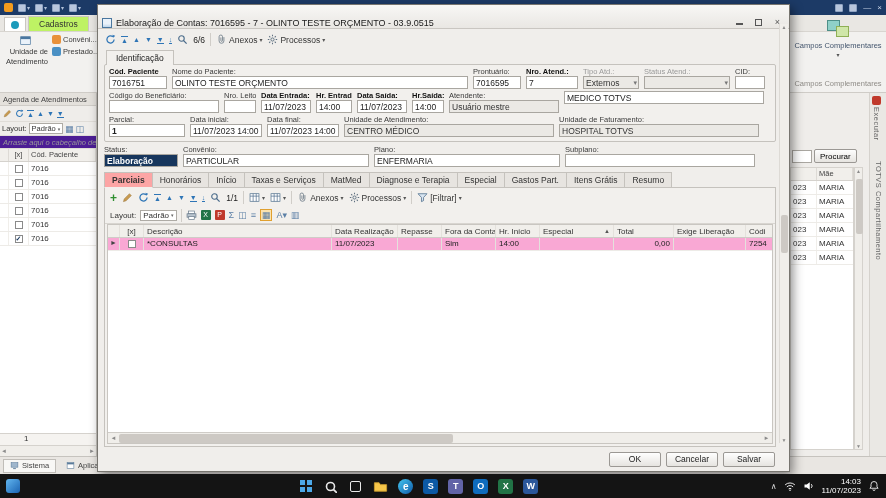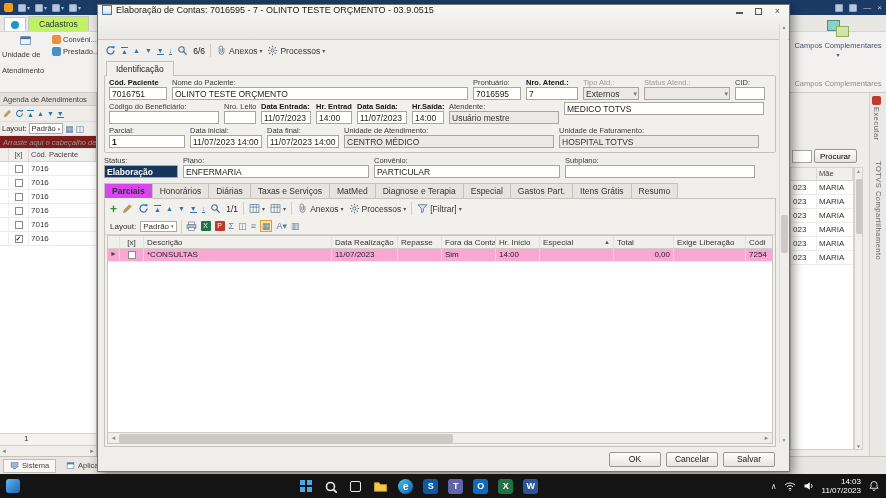--- a/index.html
+++ b/index.html
@@ -15,40 +15,40 @@
   .tb-car{color:#AFC0D8;font-size:6px}
   .tb-right{margin-left:auto;display:flex;gap:6px;align-items:center;color:#C9D4E6;font-size:8px}
 
   
   .ribbon{position:absolute;top:15px;left:0;right:0;height:78px;background:#F2F1EF;border-bottom:1px solid #CFCCC7;z-index:1}
   .rtabs{height:17px;background:#E9E7E3;border-bottom:1px solid #D8D5D0;display:flex;align-items:flex-end;padding-left:4px;gap:2px}
   .rtab-logo{width:22px;height:14px;background:#fff;border:1px solid #C9C6C1;border-bottom:none;display:flex;align-items:center;justify-content:center}
   .rtab-logo i{width:8px;height:8px;background:#1C9ABA;border-radius:50%;display:block}
   .rtab{font-size:8.5px;padding:2px 10px;background:#bef264;border:1px solid #C9C6C1;border-bottom:none;color:#333}
   .rbody{display:flex;gap:4px;padding:3px 2px;align-items:flex-start}
-  .rbig{width:46px;text-align:left;font-size:7.5px;color:#3a3a3a;line-height:16px}
+  .rbig{width:46px;text-align:right;font-size:7.5px;color:#3a3a3a;line-height:10px}
   .rbig svg{width:18px;height:16px;display:block;margin:0 auto 1px}
   .rsmallcol{display:flex;flex-direction:column;gap:3px}
   .rsmall{display:flex;align-items:center;gap:2px;font-size:7.5px;color:#3a3a3a}
   .rsm-ico{width:9px;height:9px;border-radius:2px}
   .ribbon-right{position:absolute;right:4px;top:3px;width:88px;text-align:center}
   .cubes{position:relative;width:30px;height:22px;margin:0 auto}
   .cube{position:absolute;width:13px;height:11px;border:1px solid #4E8F88;background:#8FD0C8}
   .cube.b{left:4px;top:2px}.cube.a{left:13px;top:8px;background:#CFE6A8;border-color:#8FAF55}
   .rr-cap{font-size:7.5px;color:#44566E;line-height:8.5px;margin-top:2px}
   .rgroup-label{position:absolute;right:4px;top:64px;width:88px;font-size:7.5px;color:#8F8C87;text-align:center}
 
   
   .lpanel{position:absolute;left:0;top:93px;width:97px;bottom:42px;background:#EFEDEA;border-right:1px solid #C6C3BE;display:flex;flex-direction:column;z-index:1}
   .lp-title{height:13px;background:#E4E1DC;border-bottom:1px solid #CFCCC7;font-size:7.5px;padding:2px 3px;white-space:nowrap;overflow:hidden;color:#444}
   .lp-tools{height:16px;display:flex;align-items:center;gap:3px;padding:1px 3px;border-bottom:1px solid #E0DDD8}
   .lp-layout{height:14px;display:flex;align-items:center;font-size:7.5px;gap:2px;padding:0 2px;border-bottom:1px solid #E0DDD8;white-space:nowrap}
   .mini-ddl{border:1px solid #AEABA5;background:#fff;padding:0 2px;height:11px;display:inline-flex;align-items:center;gap:2px}
   .mini-ddl .car{font-size:5px;color:#666}
-  .lp-hint{height:13px;font-size:7.5px;color:#999;font-style:italic;padding:2px 3px;white-space:nowrap;overflow:hidden;border-bottom:1px solid #E0DDD8;background:#7f1d1d}
+  .lp-hint{height:13px;font-size:7.5px;color:#999;font-style:italic;padding:2px 3px;white-space:nowrap;overflow:hidden;border-bottom:1px solid #E0DDD8;background:#4c1d95}
   .lp-grid{flex:1;background:#fff;overflow:hidden;display:flex;flex-direction:column}
   .lp-ghead{display:flex;height:13px;background:#F1EFEB;border-bottom:1px solid #D5D2CD;font-size:7.5px;color:#444}
   .lp-ghead span{padding:1px 2px;border-right:1px solid #DDDAD5;overflow:hidden;white-space:nowrap}
   .lh-ind{width:9px}.lh-chk{width:20px;text-align:center}.lh-code{flex:1}
   .lrow{display:flex;height:14px;border-bottom:1px solid #EDEBE7;align-items:center;font-size:8px}
   .lind{width:9px;border-right:1px solid #F0EEEA;align-self:stretch}
   .lchk{width:20px;display:flex;justify-content:center;border-right:1px solid #F0EEEA;align-self:stretch;align-items:center}
   .cb{width:8px;height:8px;border:1px solid #8A8A8A;background:#fff;display:inline-flex;align-items:center;justify-content:center;font-size:7px;color:#17365D}
   .cb.checked::after{content:"✓";font-weight:bold}
   .lcode{flex:1;padding:0 2px;white-space:nowrap;overflow:hidden}
@@ -91,21 +91,21 @@
   .car{font-size:6px;color:#555}
   .plus{color:#2F8F2F;font-weight:bold;font-size:12px;line-height:10px}
   .tool{display:inline-flex;align-items:center;gap:2px;cursor:default}
   .tlabel{font-size:8.5px;color:#333}
   .glyph{font-size:9px;color:#5B7FA6;line-height:10px}
   .glyph.on{background:#FBE3AE;border:1px solid #E0A030;padding:0 1px}
   .sqico{width:10px;height:10px;border-radius:1px;display:inline-block;font-size:7px;color:#fff;text-align:center;line-height:10px}
 
   
   .dlg{position:absolute;left:97px;top:4px;width:693px;height:468px;background:#F0EEEB;border:1px solid #77756F;box-shadow:3px 4px 10px rgba(0,0,0,.45);z-index:5;display:flex;flex-direction:column}
-  .dlg-title{height:35px;background:linear-gradient(#F8F7F5,#E9E7E3);border-bottom:1px solid #C9C6C1;display:flex;align-items:flex-start;padding:0 4px;gap:4px;flex:none}
+  .dlg-title{height:24px;background:linear-gradient(#F8F7F5,#E9E7E3);border-bottom:1px solid #C9C6C1;display:flex;align-items:flex-end;padding:0 4px;gap:4px;flex:none}
   .dlg-fico{width:10px;height:10px;border:1px solid #4A779F;background:linear-gradient(#EAF2FA 60%,#BFD6EA);flex:none}
   .dlg-title-text{font-size:9px;color:#1a1a1a;white-space:nowrap;overflow:hidden;flex:1}
   .winbtn{width:15px;height:12px;display:inline-flex;align-items:center;justify-content:center;color:#555;font-size:9px;flex:none}
   .wmin{width:7px;border-bottom:2px solid #555;height:5px}
   .wmax{width:7px;height:7px;border:1px solid #555}
   .dlg-toolbar{height:21px;display:flex;align-items:center;gap:5px;padding:0 7px;flex:none}
   .pager{font-size:8.5px;color:#222}
   .dlg-tabrow{height:15px;display:flex;align-items:flex-end;padding-left:8px;margin-bottom:-1px;position:relative;z-index:2;flex:none}
   .tab1{font-size:8.5px;padding:2px 9px;background:#F2F0ED;border:1px solid #C5C2BD;border-bottom:none;color:#222}
   .fields-box{margin:0 13px 0 6px;border:1px solid #C5C2BD;border-radius:2px;background:#F2F0ED;padding:2px 4px 4px;display:flex;flex-direction:column;gap:2px;flex:none}
@@ -117,21 +117,21 @@
   .fld input{height:13px;border:1px solid #A9A6A0;font-size:8.5px;padding:0 2px;background:#fff;color:#222;font-family:inherit;width:100%}
   .fld input.gray{background:#EBE9E5;color:#333}
   .fld input.navy{background:#17365D;color:#fff;font-weight:bold}
   .fld input.bold{font-weight:bold}
   .ddl{position:relative}
   .ddl::after{content:"▾";position:absolute;right:2px;bottom:2px;font-size:7px;color:#777}
   .status-row{display:flex;gap:5px;margin:3px 13px 0 6px;flex:none}
   .tabs2{display:flex;align-items:flex-end;margin:5px 13px 0 6px;position:relative;z-index:2;margin-bottom:-1px;flex:none}
   .t2{font-size:8.5px;padding:2px 7px;background:#E7E4E0;border:1px solid #C5C2BD;border-left:none;color:#333;white-space:nowrap}
   .t2:first-child{border-left:1px solid #C5C2BD}
-  .t2.active{background:#d946ef;border-bottom:1px solid #F2F0ED;font-weight:bold}
+  .t2.active{background:#fca5a5;border-bottom:1px solid #F2F0ED;font-weight:bold}
   .inner-panel{flex:1;margin:0 13px 0 6px;border:1px solid #C5C2BD;background:#F2F0ED;display:flex;flex-direction:column;min-height:0}
   .itb1{height:19px;display:flex;align-items:center;gap:5px;padding:0 5px;flex:none}
   .itb2{height:17px;display:flex;align-items:center;gap:4px;padding:0 5px;border-bottom:1px solid #D8D5D0;flex:none}
   .grid2{flex:1;background:#fff;border:1px solid #C9C6C1;margin:0 2px 2px;display:flex;flex-direction:column;min-height:0}
   .g2-head{display:flex;height:13px;background:#F1EFEB;border-bottom:1px solid #CFCCC7;font-size:8px;color:#333;flex:none}
   .g2-head .cell{display:flex;align-items:center}
   .cell{padding:1px 3px;border-right:1px solid #E4E1DC;white-space:nowrap;overflow:hidden}
   .g2-row{display:flex;height:13px;border-bottom:1px solid #EDEBE7;font-size:8px;color:#222;flex:none}
   .c-ind{width:12px;padding:1px 2px}.c-chk{width:24px;display:flex;justify-content:center;align-items:center}
   .c-desc{width:188px}.c-data{width:66px}.c-rep{width:44px}.c-fora{width:54px}.c-hr{width:44px}
@@ -575,37 +575,37 @@
           </div>
       </div>
     </div>
 
     <div class="status-row">
       <div class="fld" style="width:74px">
           <label>Status:</label>
           <input readonly="" class="navy" value="Elaboração" style="">
         </div>
       <div class="fld" style="width:186px">
+          <label>Convênio:</label>
+          <input readonly="" value="PARTICULAR" style="">
+        </div>
+      <div class="fld" style="width:186px">
           <label>Plano:</label>
           <input readonly="" value="ENFERMARIA" style="">
-        </div>
-      <div class="fld" style="width:186px">
-          <label>Convênio:</label>
-          <input readonly="" value="PARTICULAR" style="">
         </div>
       <div class="fld" style="width:190px">
           <label>Subplano:</label>
           <input readonly="" style="">
         </div>
     </div>
 
     <div class="tabs2">
       <span class="t2 active">Parciais</span>
       <span class="t2">Honorários</span>
-      <span class="t2">Diárias</span>
+      <span class="t2">Início</span>
       <span class="t2">Taxas e Serviços</span>
       <span class="t2">MatMed</span>
       <span class="t2">Diagnose e Terapia</span>
       <span class="t2">Especial</span>
       <span class="t2">Gastos Part.</span>
       <span class="t2">Itens Grátis</span>
       <span class="t2">Resumo</span>
     </div>
 
     <div class="inner-panel">

